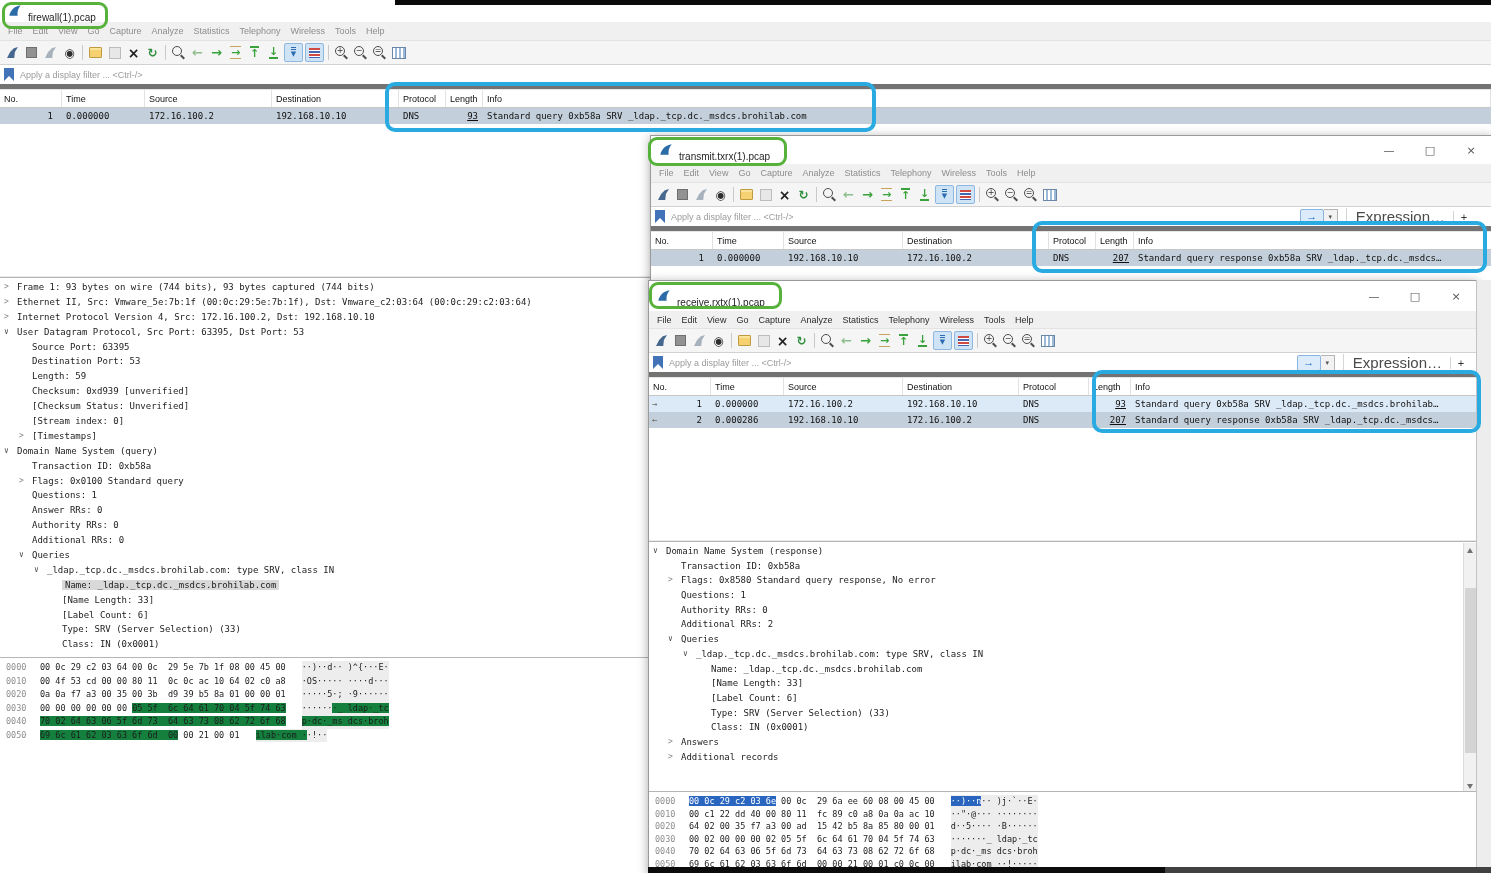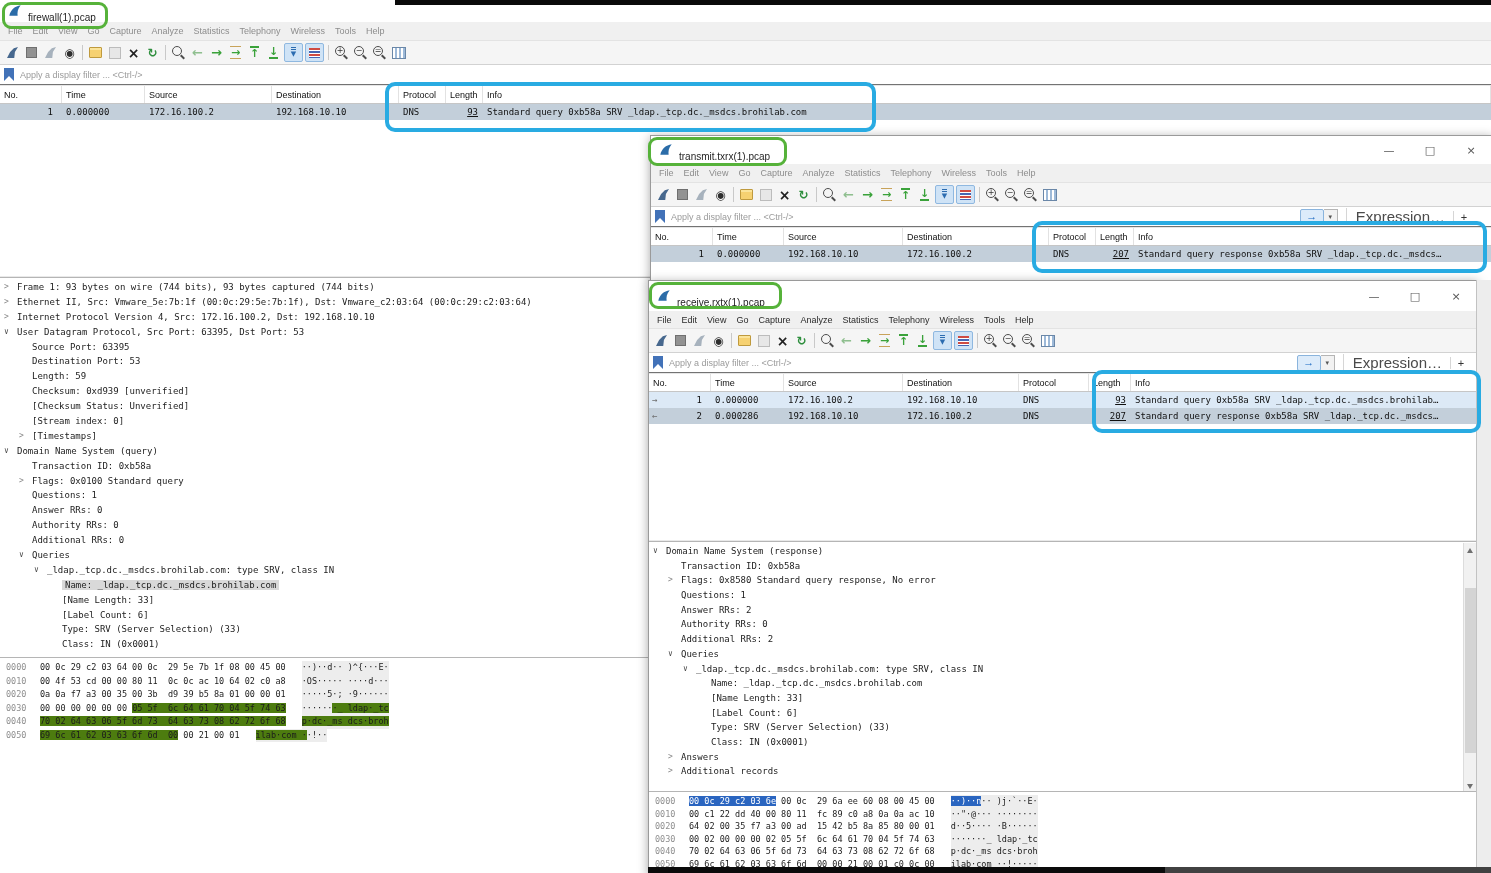--- a/index.html
+++ b/index.html
@@ -49,21 +49,21 @@
         border-top:1px solid #c8a35a;border-bottom:1px solid #c8a35a;padding:0 1px;}
   .i-go-first::before{content:"↑";color:#3aa23a;font-size:11px;font-weight:bold;line-height:1;border-top:2px solid #3aa23a;}
   .i-go-last::before{content:"↓";color:#3aa23a;font-size:11px;font-weight:bold;line-height:1;border-bottom:2px solid #3aa23a;}
   .i-auto-scroll,.i-colorize-packets{background:#cfe3f6;border:1px solid #8fb8e0;}
   .i-auto-scroll::before{content:"▼";font-size:7px;color:#2c6cb0;border-top:3px double #2c6cb0;padding-top:1px;line-height:1;}
   .i-colorize-packets::before{content:"";width:11px;height:10px;
         background:repeating-linear-gradient(180deg,#cf4b42 0 2px,#fff 2px 3px,#4667b4 3px 5px,#fff 5px 6px);}
   .i-resize-columns::before{content:"";width:12px;height:10px;border:1px solid #6a87a8;
         background:repeating-linear-gradient(90deg,#fff 0 2px,#9db9d8 2px 4px);}
 
-  .filterbar{display:flex;align-items:center;background:#fff;height:19px;border-bottom:1px solid #737373;
+  .filterbar{display:flex;align-items:center;background:#fff;height:19px;border-bottom:5px solid #737373;
              padding-left:4px;position:relative;}
   .bookmark{width:10px;height:13px;background:#4272b8;margin-right:6px;flex:none;
             clip-path:polygon(0 0,100% 0,100% 100%,50% 62%,0 100%);}
   .filtertext{font-size:9px;color:#9b9b9b;white-space:nowrap;}
   .fctrl{margin-left:auto;display:flex;align-items:center;height:100%;}
   .applybtn{width:22px;height:14px;background:#dcebfa;border:1px solid #8ab4dd;border-radius:2px;
             display:flex;align-items:center;justify-content:center;font-size:11px;font-weight:bold;color:#1565c0;line-height:1;}
   .applydd{width:13px;height:14px;background:#f2f2f2;border:1px solid #b5b5b5;border-left:none;
            display:flex;align-items:center;justify-content:center;font-size:7px;color:#555;}
   .exprlabel{font-size:15px;color:#4a4a4a;margin:0 8px;padding-left:9px;border-left:1px solid #d6d6d6;white-space:nowrap;}
@@ -97,21 +97,21 @@
 
   
   .hexpane{background:#fff;border-top:1px solid #b5b5b5;padding-top:3px;position:absolute;left:0;right:0;overflow:hidden;}
   .hrow{display:flex;font-family:"DejaVu Sans Mono",monospace;font-size:8.5px;white-space:pre;}
   .win-firewall .hrow{line-height:13.5px;}
   .win-receive .hrow{line-height:12.6px;}
   .hoff{color:#8f8f8f;width:34px;flex:none;padding-left:6px;}
   .hhex{color:#1c1c1c;}
   .hascii{color:#1c1c1c;background:#ededed;margin-left:16px;}
   mark{font:inherit;color:inherit;}
-  mark.hlgray{background:#4d7c0f;text-align:center;}
+  mark.hlgray{background:#15803d;text-align:center;}
   mark.hlblue{background:#2a65c0;color:#fff;}
 
   
   .win-firewall{left:0;top:0;width:1491px;height:873px;}
   .win-firewall .titlebar{height:22px;}
   .win-firewall .dtree{top:277px;height:380px;}
   .win-firewall .hexpane{top:657px;height:100px;}
 
   .win-transmit{left:650px;top:135px;width:841px;height:146px;overflow:hidden;}
   .win-transmit .titlebar{height:28px;}
@@ -429,21 +429,20 @@
     <div class="dtree">
       <div class="vscroll">
         <span class="sarrow up"></span>
         <span class="sthumb"></span>
         <span class="sarrow down"></span>
       </div>
     <div class="tline" style="padding-left: 17px;"><i class="tarr exp" style="left: 4px;">∨</i><span class="">Domain Name System (response)</span></div>
         <div class="tline" style="padding-left: 32px;"><span class="">Transaction ID: 0xb58a</span></div>
         <div class="tline" style="padding-left: 32px;"><i class="tarr" style="left: 19px;">&gt;</i><span class="">Flags: 0x8580 Standard query response, No error</span></div>
         <div class="tline" style="padding-left: 32px;"><span class="">Questions: 1</span></div>
-        <div class="tline" style="padding-left: 32px;"><span class="">Answer RRs: 2</span></div>
         <div class="tline" style="padding-left: 32px;"><span class="">Authority RRs: 0</span></div>
         <div class="tline" style="padding-left: 32px;"><span class="">Additional RRs: 2</span></div>
         <div class="tline" style="padding-left: 32px;"><i class="tarr exp" style="left: 19px;">∨</i><span class="">Queries</span></div>
         <div class="tline" style="padding-left: 47px;"><i class="tarr exp" style="left: 34px;">∨</i><span class="">_ldap._tcp.dc._msdcs.brohilab.com: type SRV, class IN</span></div>
         <div class="tline" style="padding-left: 62px;"><span class="">Name: _ldap._tcp.dc._msdcs.brohilab.com</span></div>
         <div class="tline" style="padding-left: 62px;"><span class="">[Name Length: 33]</span></div>
         <div class="tline" style="padding-left: 62px;"><span class="">[Label Count: 6]</span></div>
         <div class="tline" style="padding-left: 62px;"><span class="">Type: SRV (Server Selection) (33)</span></div>
         <div class="tline" style="padding-left: 62px;"><span class="">Class: IN (0x0001)</span></div>
         <div class="tline" style="padding-left: 32px;"><i class="tarr" style="left: 19px;">&gt;</i><span class="">Answers</span></div>

